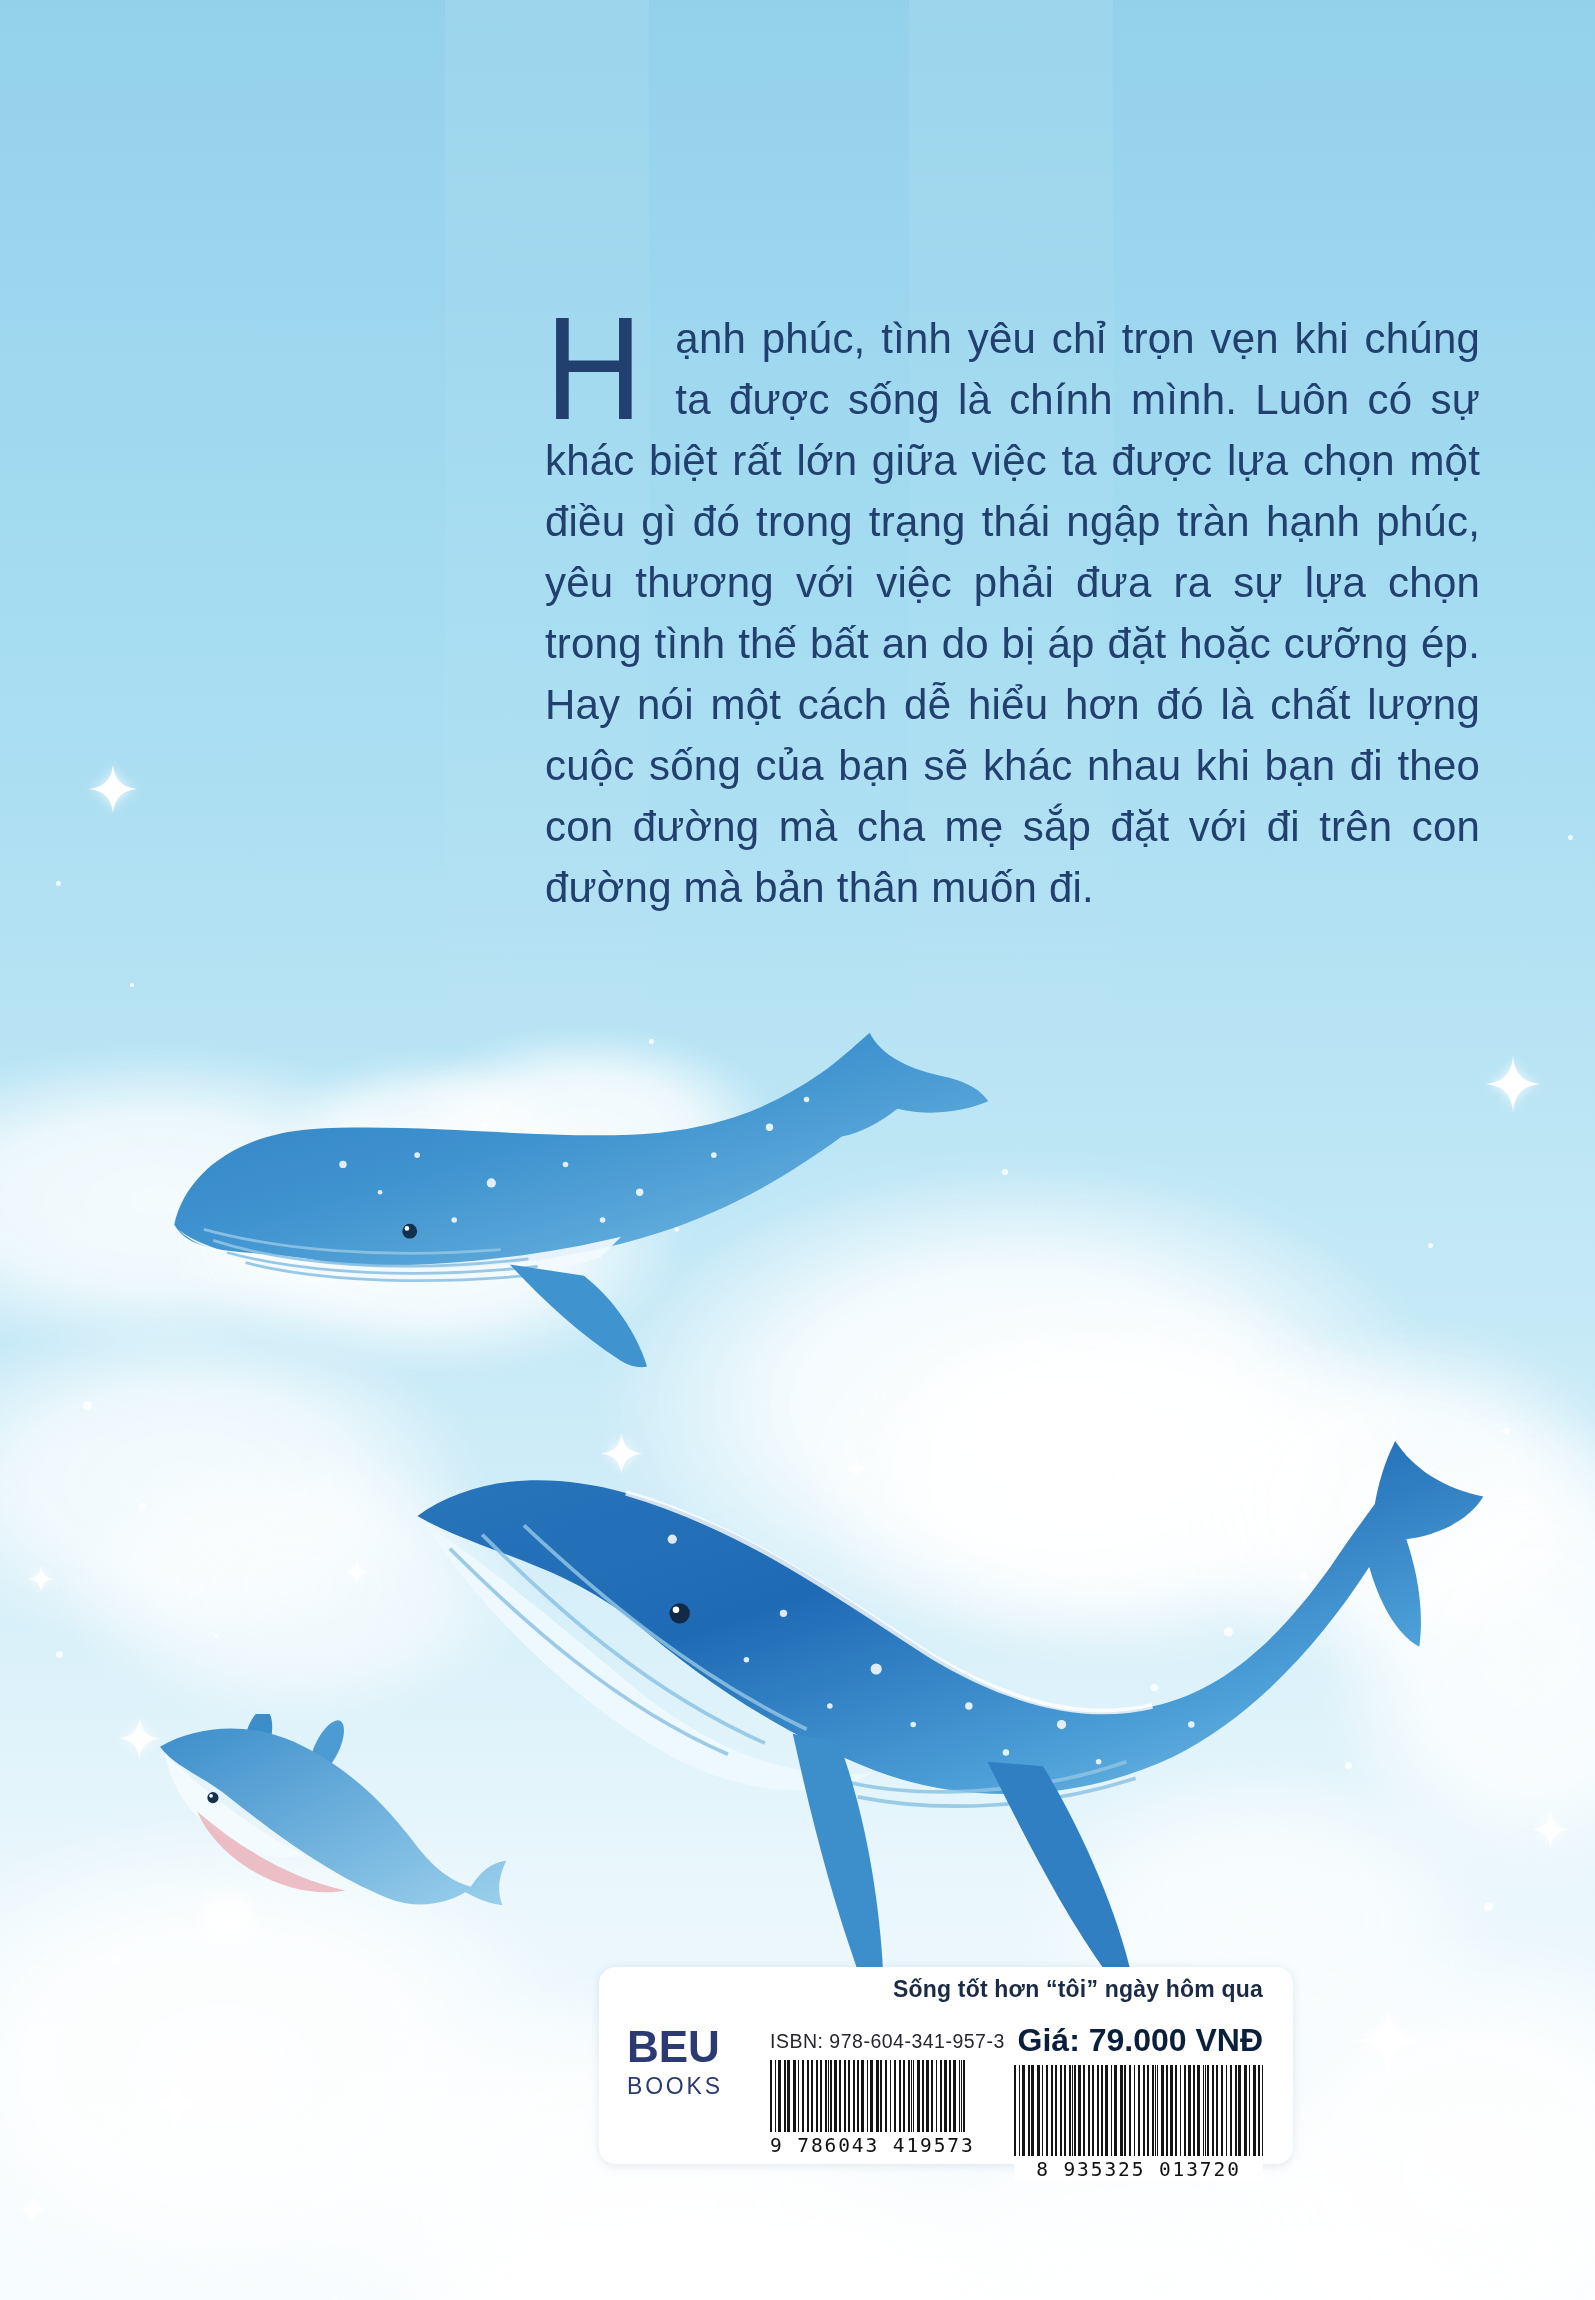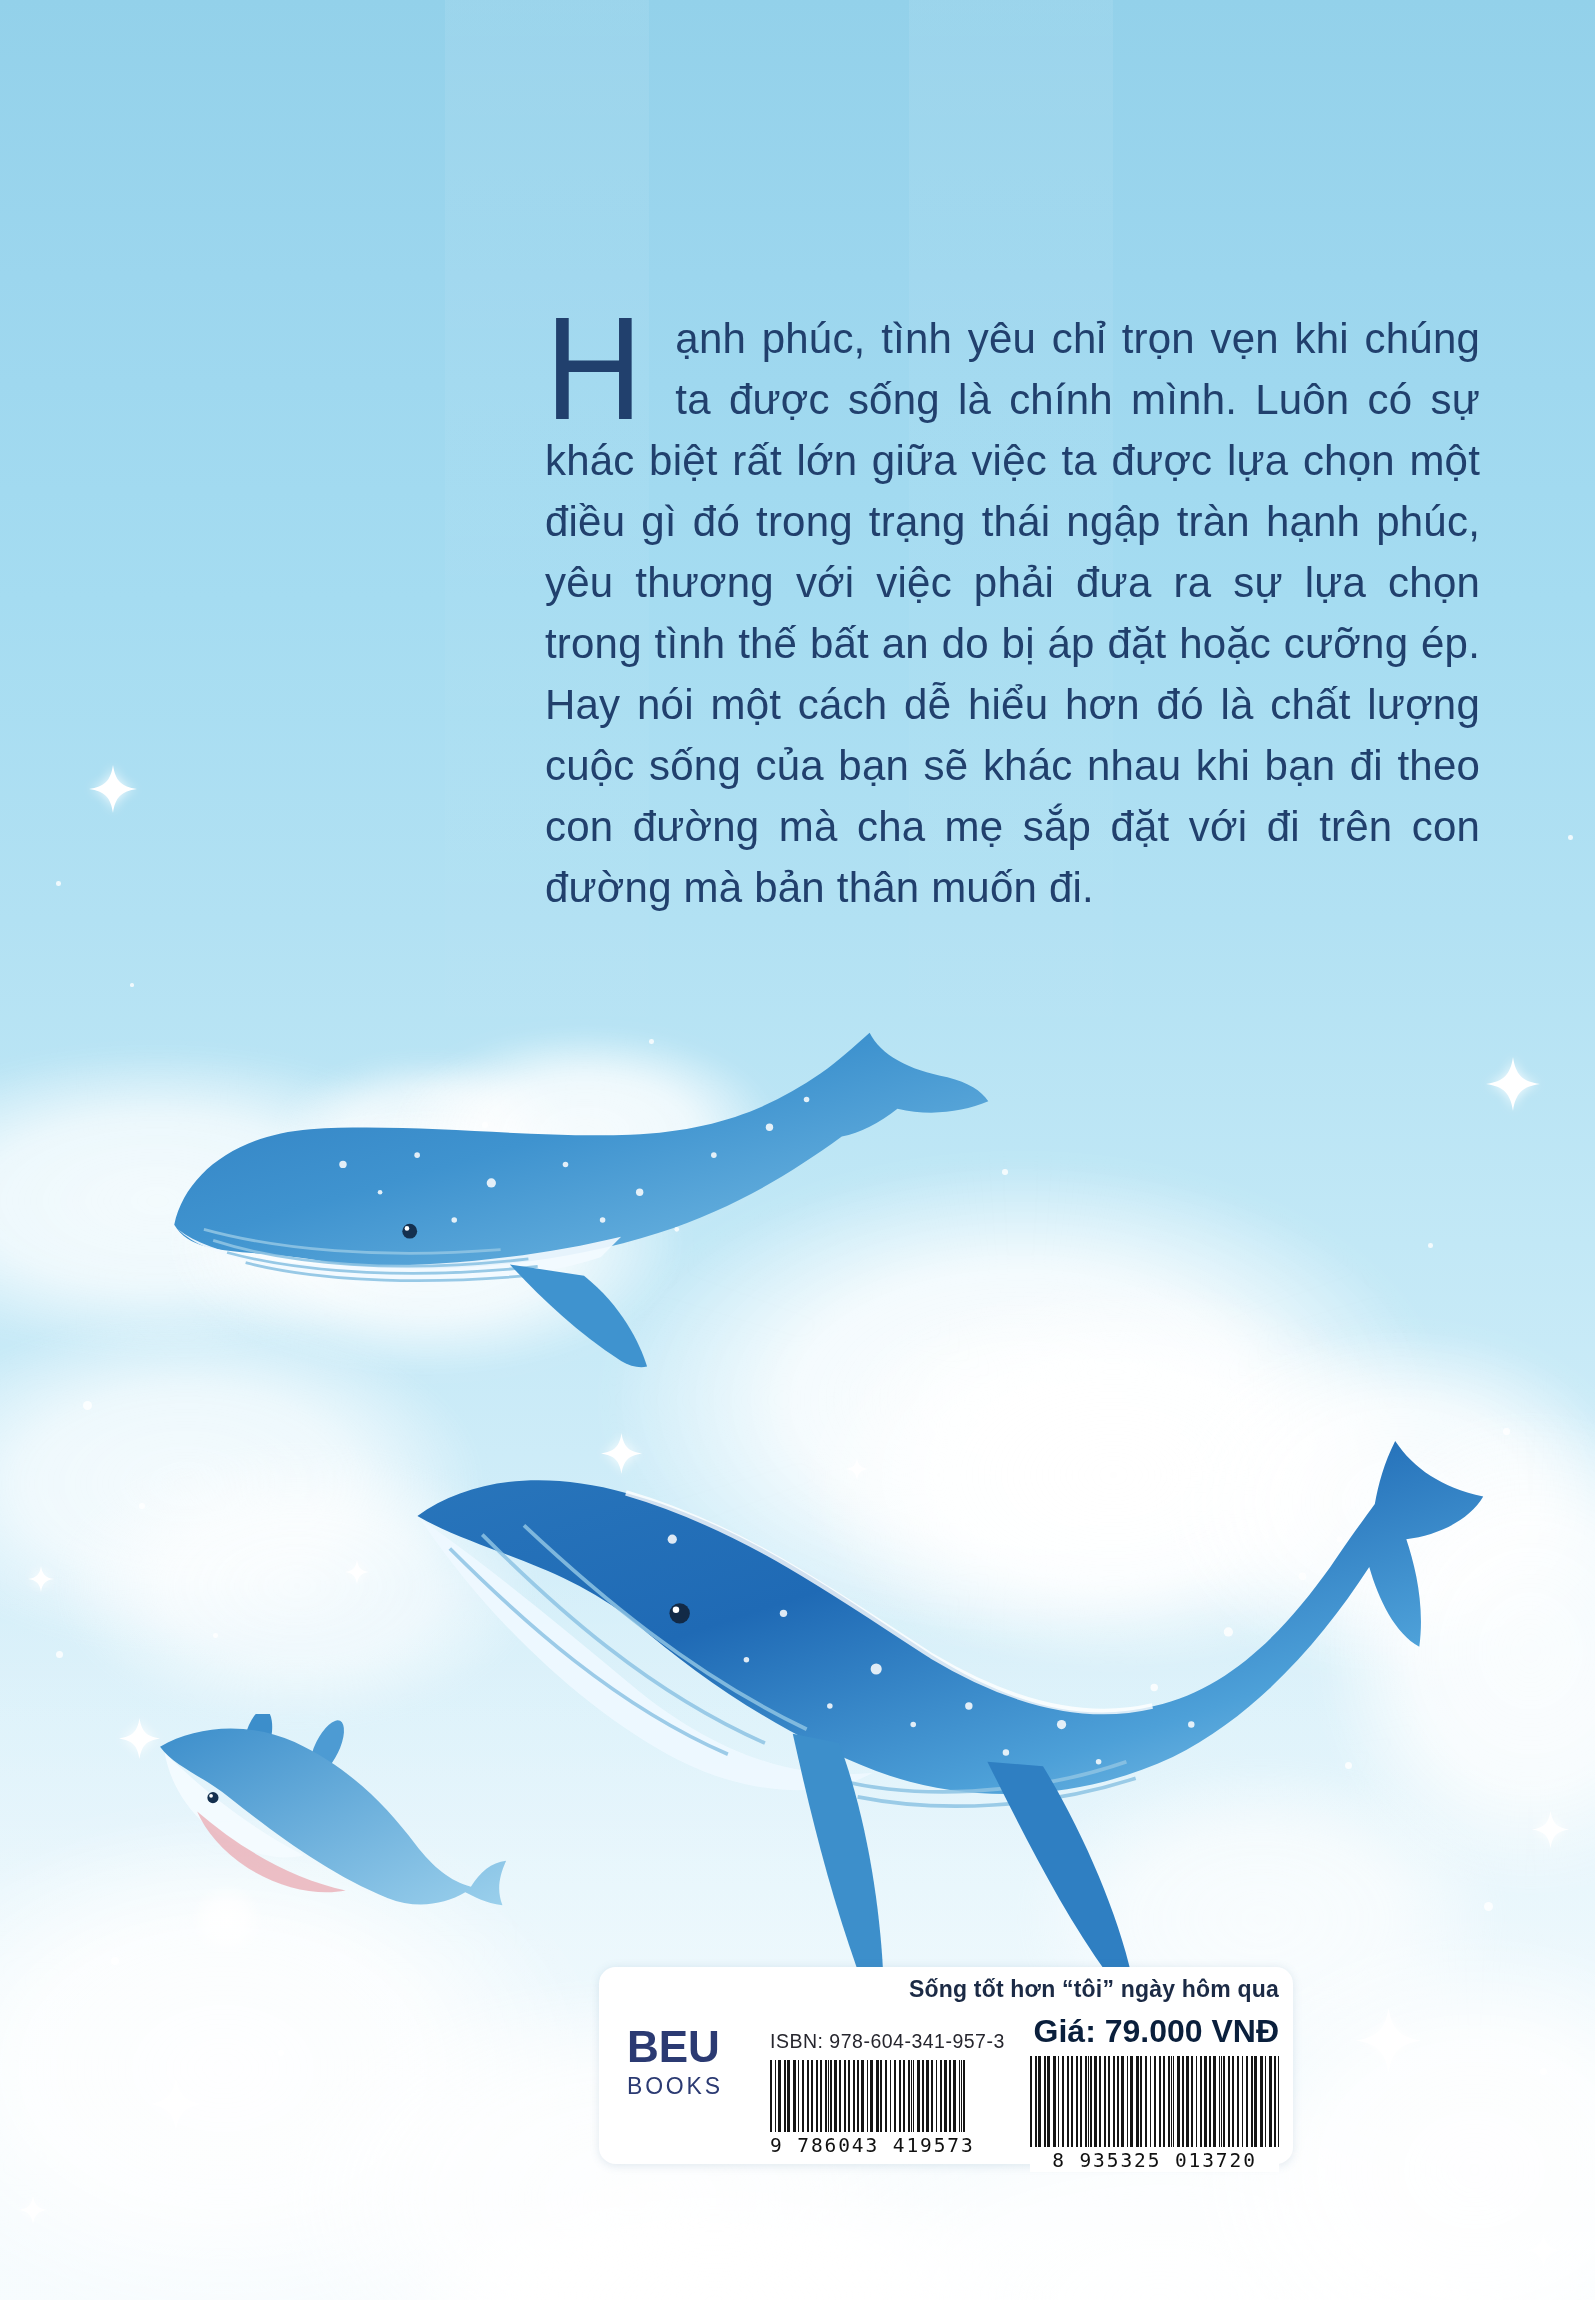--- a/index.html
+++ b/index.html
@@ -27,23 +27,23 @@
   #beu .beu-main{font-size:44px;font-weight:700;letter-spacing:0px;}
   #beu .beu-sub{font-size:23px;font-weight:400;letter-spacing:2.8px;margin-top:5.6px;}
   #isbn-block{position:absolute;left:171px;top:63px;width:197px;text-align:center;}
   #isbn-label{font-size:19.5px;color:#26262e;letter-spacing:0.5px;white-space:nowrap;}
   .bars{background:
       repeating-linear-gradient(90deg,#141414 0 1.9px,rgba(0,0,0,0) 1.9px 4.6px),
       repeating-linear-gradient(90deg,#141414 0 0.9px,rgba(0,0,0,0) 0.9px 8.3px);}
   #barcode1{margin-top:7.4px;height:72px;}
   #barcode2{height:91px;width:249px;}
   .digits{font-family:"DejaVu Sans Mono",monospace;font-size:19.5px;color:#111;letter-spacing:1.9px;background:#fff;white-space:nowrap;text-align:center;margin-top:1.9px;}
-  #right-col{position:absolute;right:14px;top:9.3px;display:flex;flex-direction:column;align-items:flex-end;}
+  #right-col{position:absolute;right:30px;top:9.3px;display:flex;flex-direction:column;align-items:flex-end;}
   #tagline{font-size:23px;color:#1b2a45;font-weight:600;letter-spacing:0.2px;white-space:nowrap;}
-  #price{font-size:32px;color:#0a1f3c;font-weight:700;margin-top:10px;white-space:nowrap;}
+  #price{font-size:32px;color:#0a1f3c;font-weight:700;margin-top:19px;white-space:nowrap;}
   #ean-block{margin-top:5.6px;padding-left:32px;}
 
   
   #az{position:absolute;left:327px;top:1994px;width:204px;text-align:center;}
   #az-name{font-size:28px;color:#55606a;letter-spacing:5.6px;margin-top:7.4px;white-space:nowrap;}
   #az-sub{font-size:13px;color:#55606a;margin-top:3.7px;white-space:nowrap;}
 </style>
 </head>
 <body>
 

